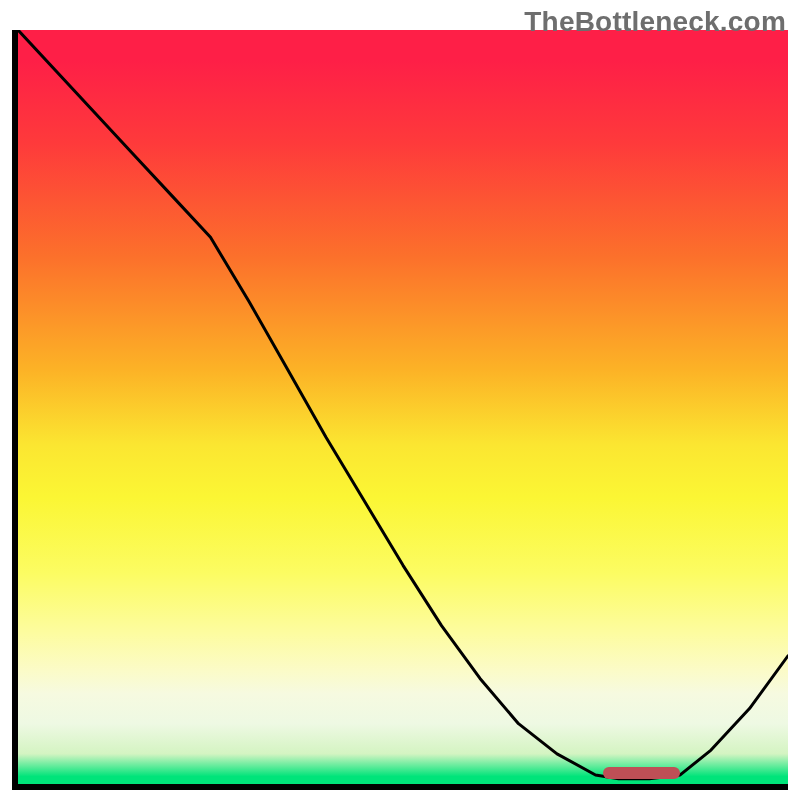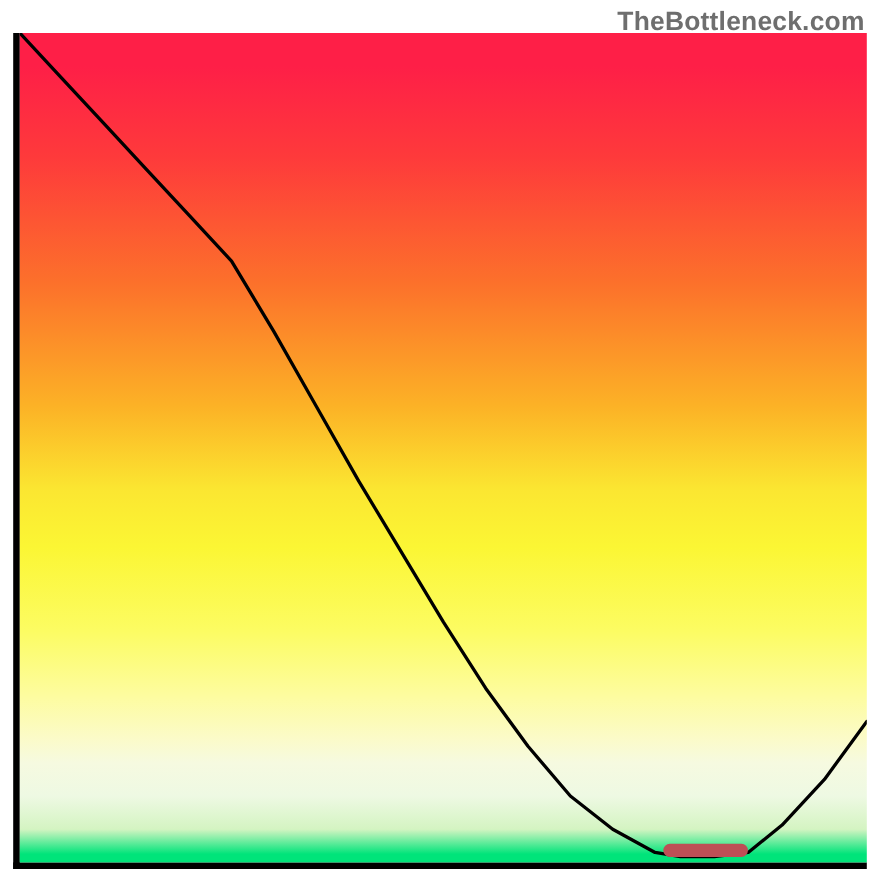--- a/index.html
+++ b/index.html
@@ -8,21 +8,21 @@
     width: 800px;
     height: 800px;
     background: #ffffff;
     overflow: hidden;
   }
   .watermark {
     position: absolute;
     top: 6px;
     right: 14px;
     font-family: Arial, Helvetica, sans-serif;
-    font-size: 24px;
+    font-size: 28px;
     font-weight: 600;
     color: #6e6e6e;
     letter-spacing: 0.2px;
     z-index: 10;
   }
   .plot {
     position: absolute;
     left: 12px;
     top: 30px;
     width: 776px;

